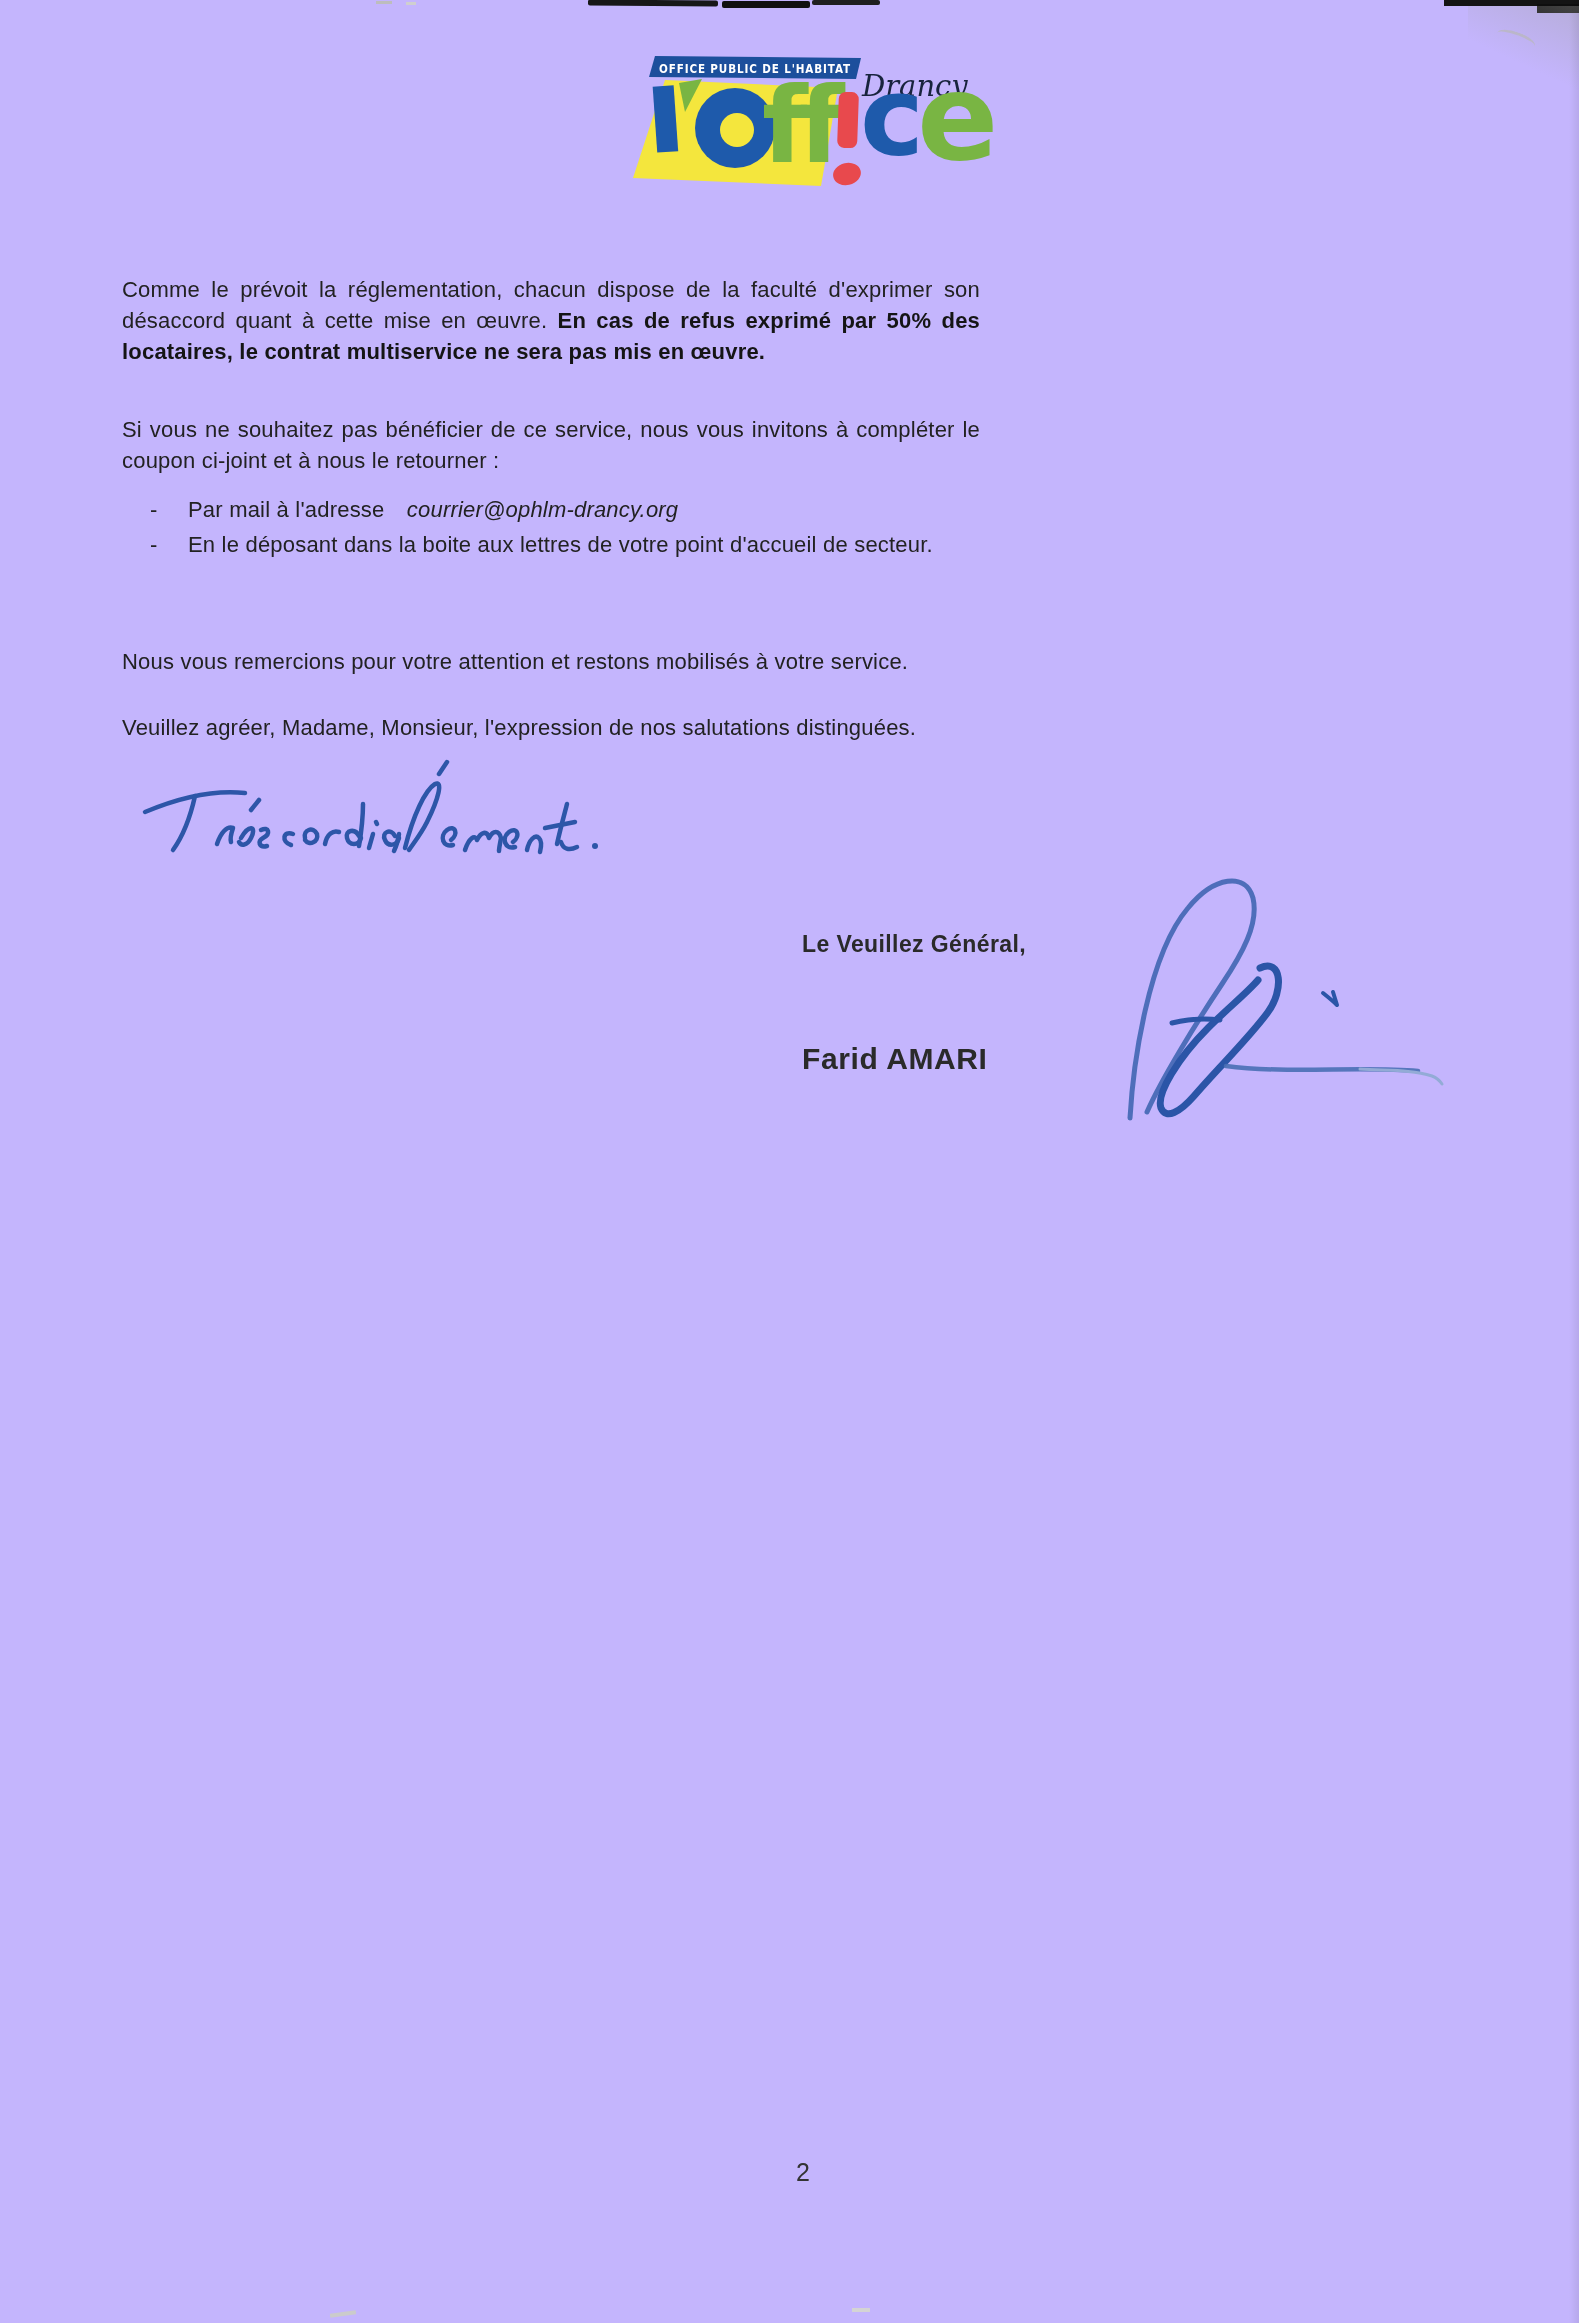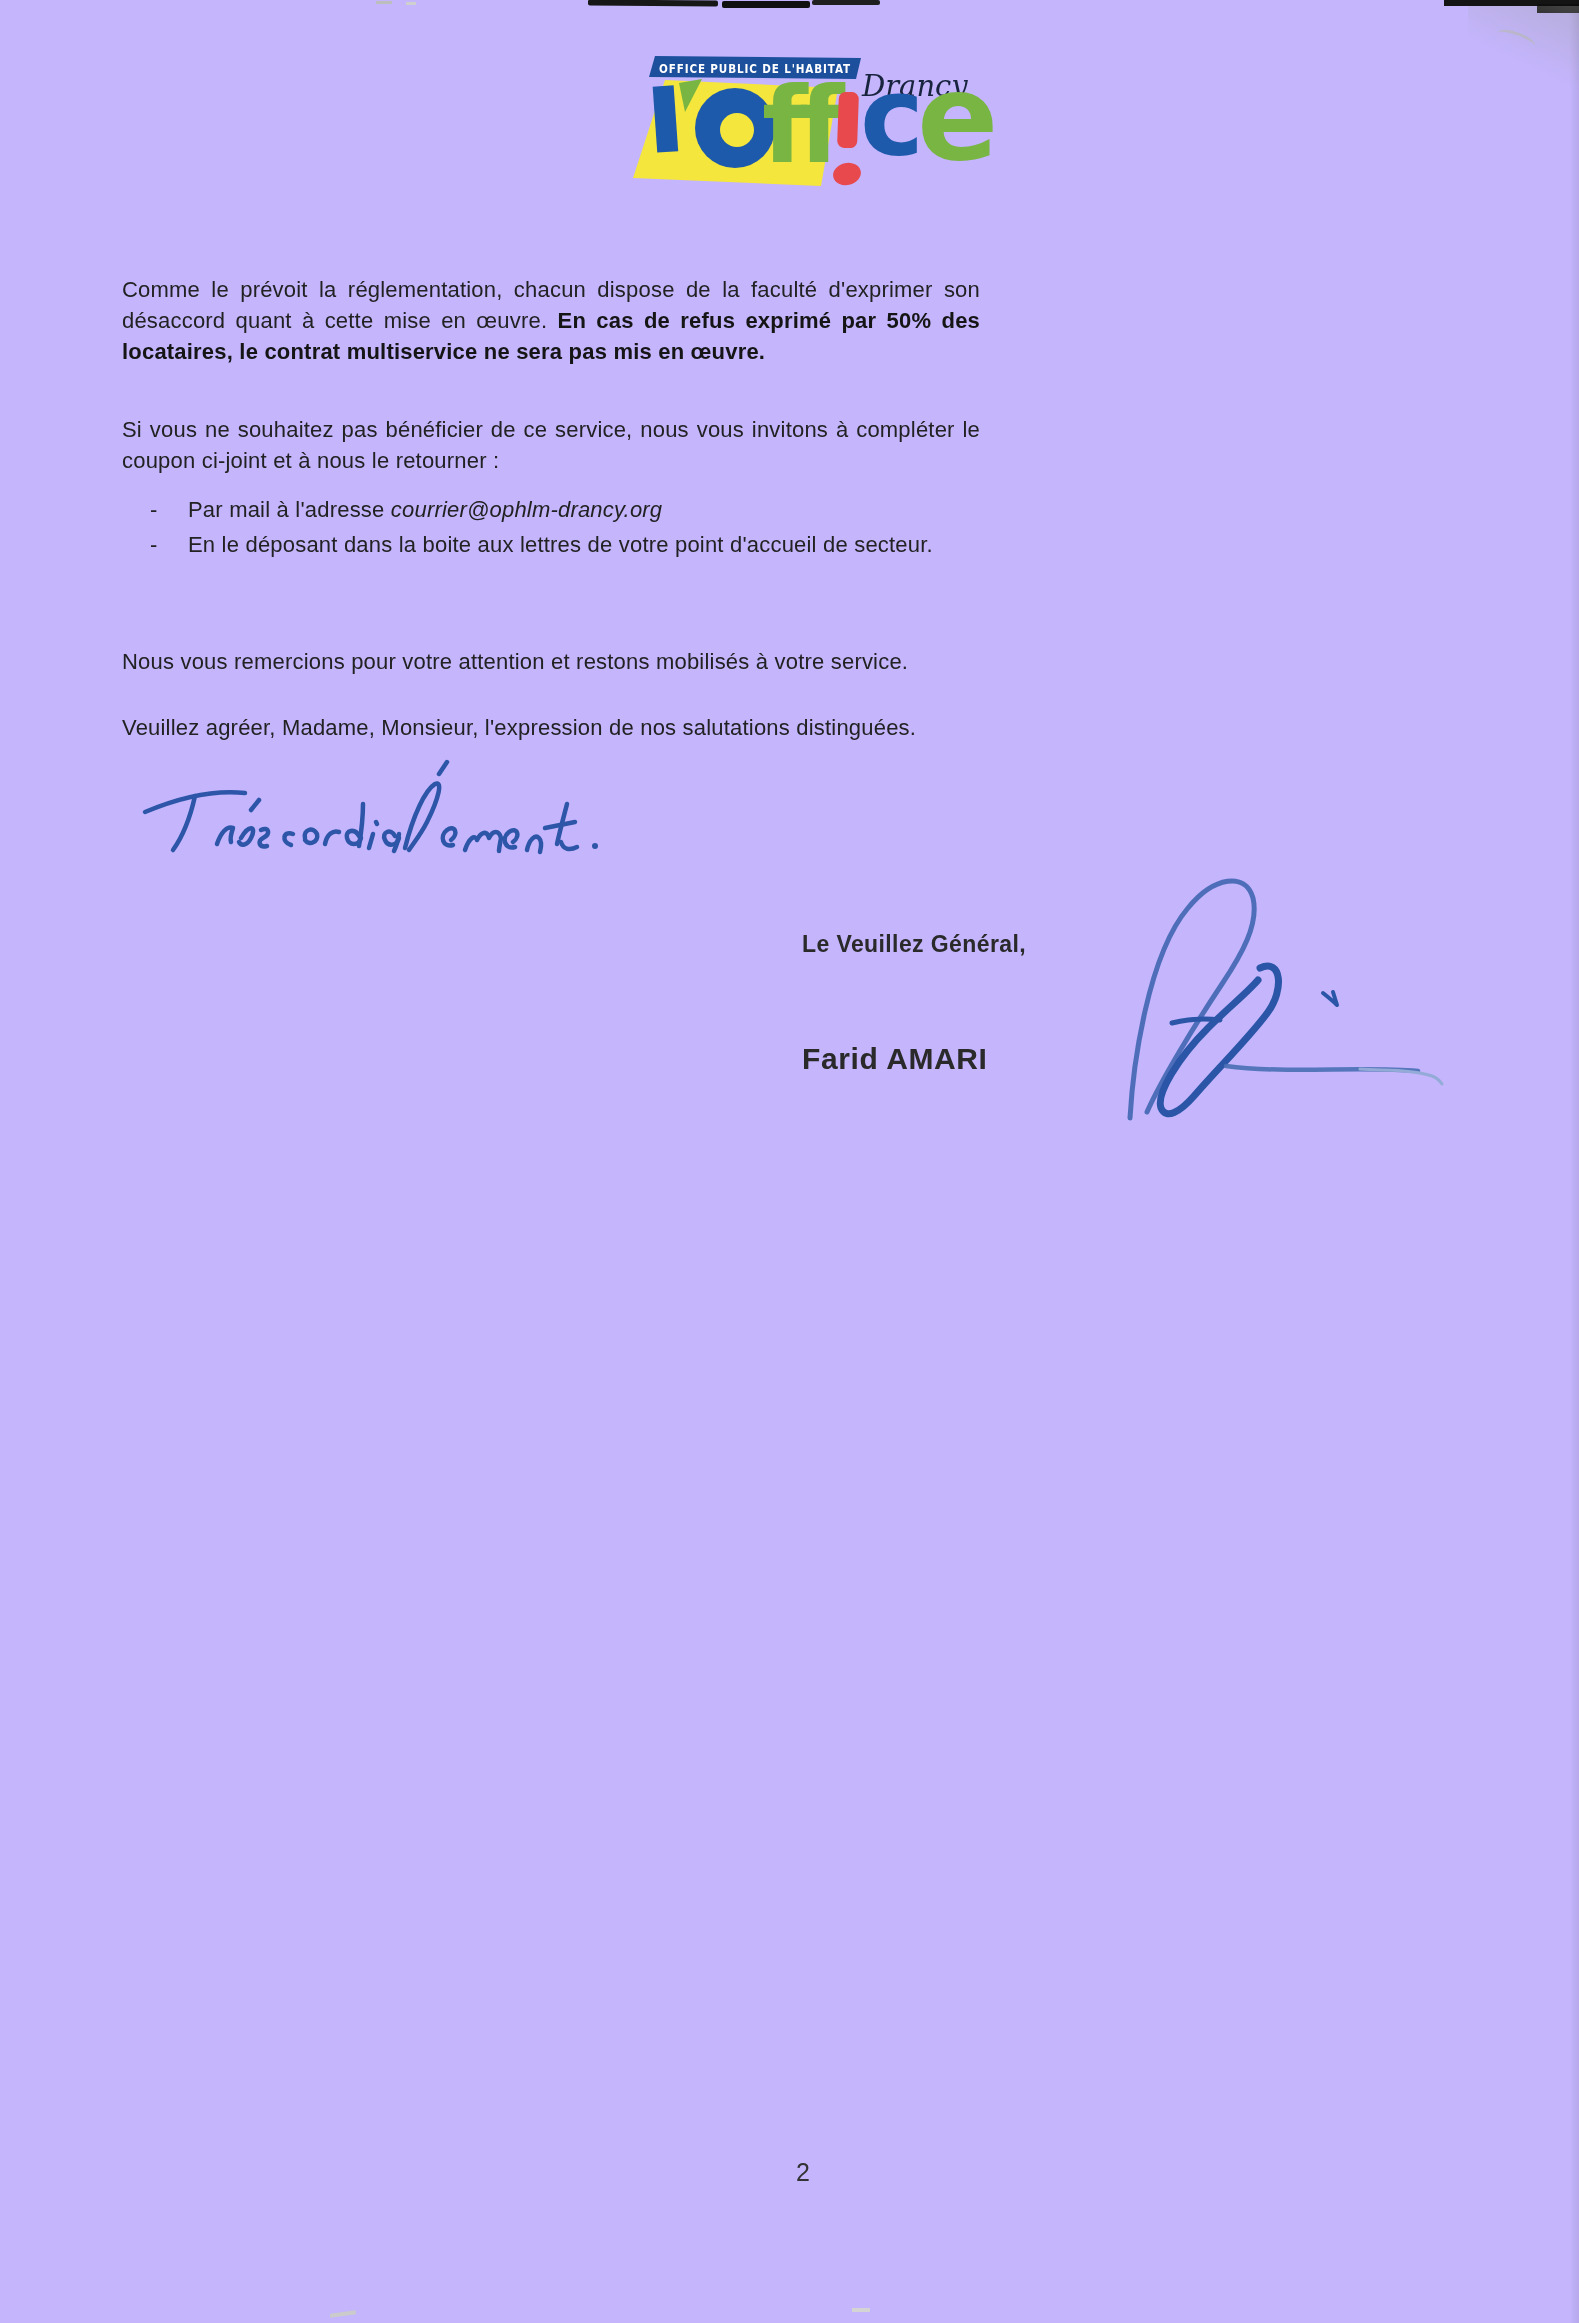--- a/index.html
+++ b/index.html
@@ -36,21 +36,21 @@
   }
   .bodytext b{font-weight:700;color:#151515;}
   .p1{top:252px;}
   .p2{top:392px;}
   .p3{top:624px;text-align:left;}
   .p4{top:690px;text-align:left;}
   .bullets{position:absolute;left:150px;top:494px;width:790px;font-size:22px;line-height:31px;letter-spacing:.2px;color:#222;}
   .bullet-row{display:flex;margin-bottom:4px;}
   .bullet-marker{width:38px;flex:none;}
   .bullet-text{flex:1;}
-  .email{font-style:italic;}
+  .email{font-style:italic;margin-left:16px;}
   
   .handwriting{position:absolute;left:133px;top:746px;width:470px;height:120px;}
   .sr-text{position:absolute;opacity:0;font-size:2px;pointer-events:none;}
   .sig-title{
     position:absolute;left:802px;top:931px;
     font-size:23px;font-weight:700;letter-spacing:.4px;color:#2a2a2a;
   }
   .sig-name{
     position:absolute;left:802px;top:1042px;
     font-size:30px;font-weight:700;letter-spacing:.6px;color:#2a2a2a;

